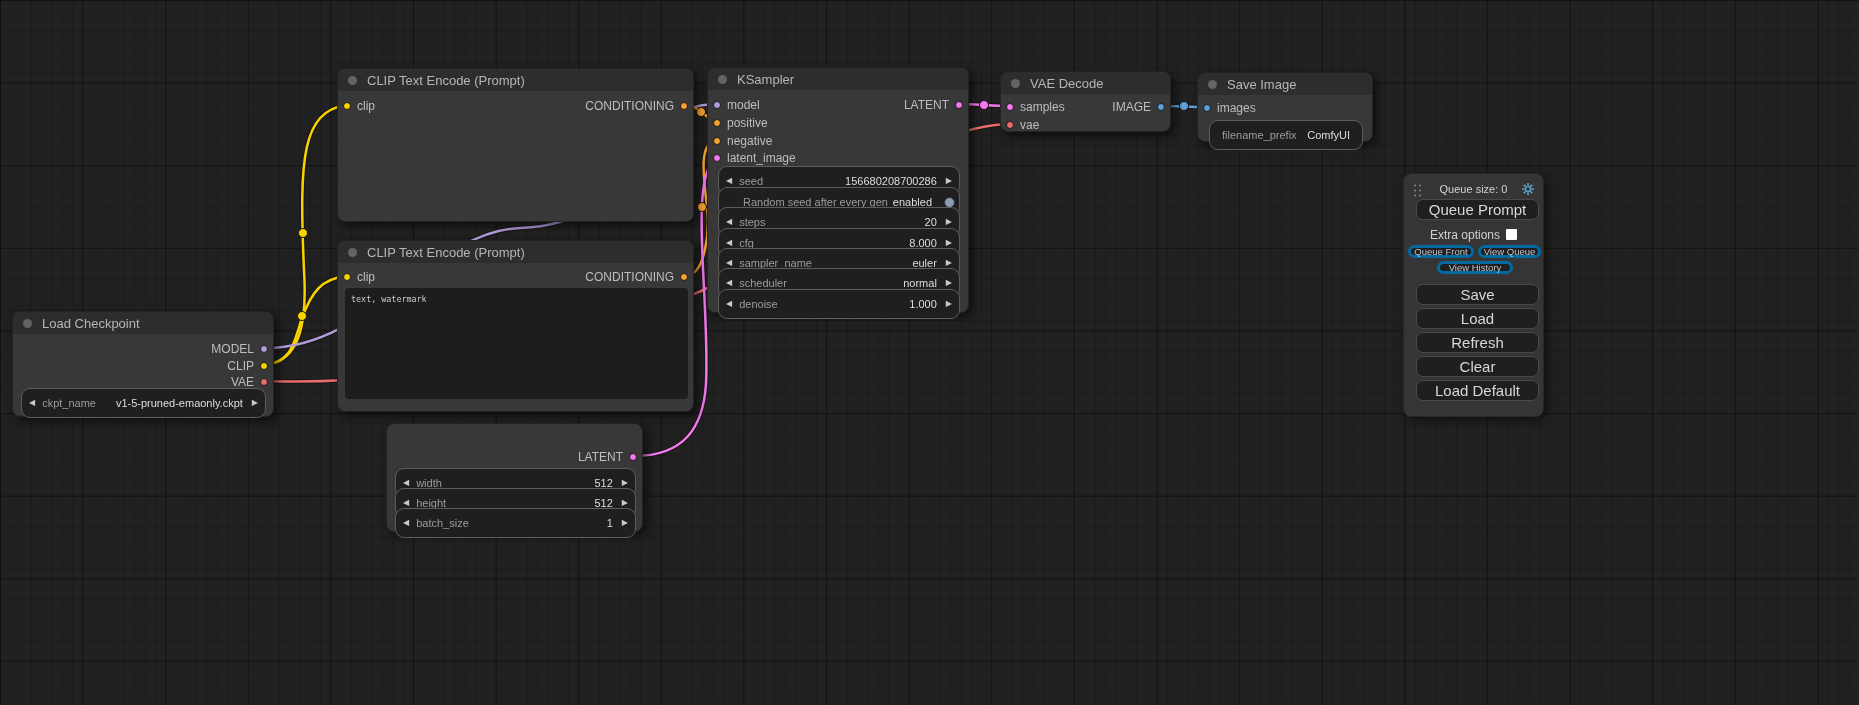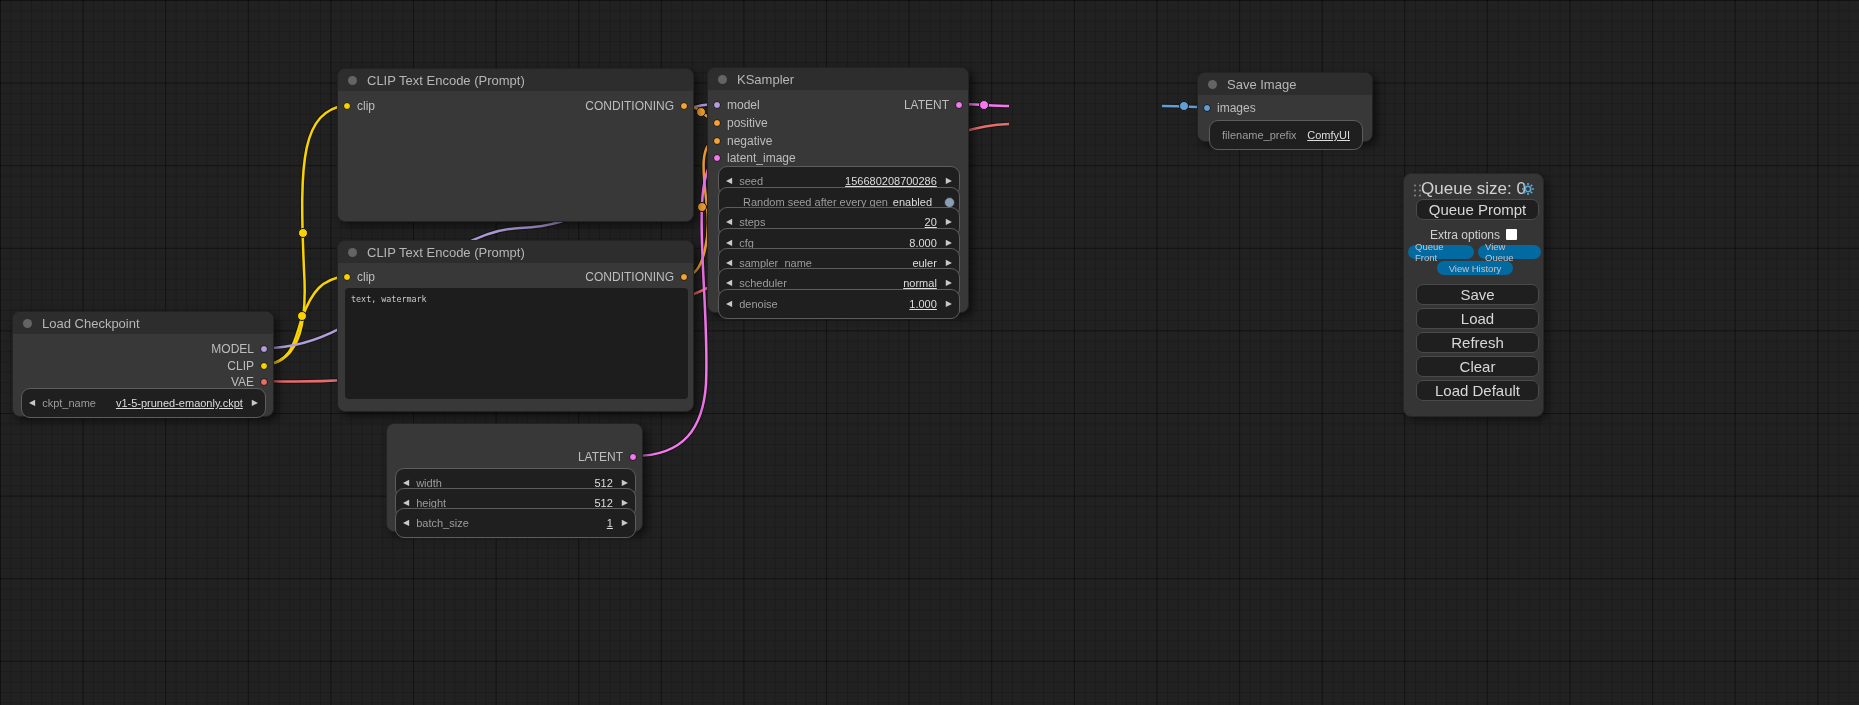--- a/index.html
+++ b/index.html
@@ -31,48 +31,48 @@
   .port.out{right:5px;}
   .pdot{width:8px;height:8px;border-radius:50%;border:1px solid #191919;box-sizing:border-box;flex:0 0 auto;}
   .port.in .pdot{margin-right:6px;}
   .port.out .pdot{margin-left:6px;}
   .widget{
     position:absolute;height:30px;background:#1f1f1f;border:1px solid #5d5d5d;border-radius:9px;
     display:flex;align-items:center;font-size:11px;box-sizing:border-box;white-space:nowrap;overflow:hidden;
   }
   .warr{color:#c9c9c9;font-size:8px;padding:0 7px;flex:0 0 auto;line-height:1;}
   .wlabel{color:#9c9c9c;flex:0 0 auto;}
-  .wval{color:#dedede;margin-left:auto;text-align:right;text-decoration:underline;}
+  .wval{color:#dedede;margin-left:auto;text-align:right;}
   .widget .wval{padding-right:2px;}
   .widget.noarrow .wlabel{padding-left:24px;}
   .widget.noarrow .wval{padding-right:8px;}
   .toggle-dot{width:11px;height:11px;border-radius:50%;background:#8b9cb6;border:1px solid #2a2a2a;
     box-sizing:border-box;margin:0 4px 0 4px;flex:0 0 auto;}
   .textbox{
     position:absolute;background:#1d1d1d;border-radius:4px;color:#c9c9c9;
     font-family:"DejaVu Sans Mono",monospace;font-size:8.4px;line-height:1.45;
     padding:5px 6px;white-space:pre-wrap;box-sizing:border-box;
   }
   
   #queue-panel{
     position:absolute;z-index:3;left:1403px;top:173px;width:141px;height:244px;
     background:#353535;border:1px solid #272727;border-radius:8px;
     box-shadow:3px 3px 9px rgba(0,0,0,.5);box-sizing:border-box;
   }
   .qheader{position:absolute;top:7px;left:0;right:0;height:16px;display:flex;align-items:center;}
-  .qsize{flex:1;text-align:center;color:#d2d2d2;font-size:17px;}
+  .qsize{flex:1;text-align:center;color:#d2d2d2;font-size:11px;}
   .qhandle{position:absolute;left:9px;top:2px;}
   .qgear{position:absolute;right:8px;top:1px;width:14px;height:14px;}
   .qbtn{
     position:absolute;left:12px;right:4px;height:21px;background:#1f1f1f;
     border:1px solid #4a4a4a;border-radius:7px;color:#d8d8d8;font-size:15px;
     display:flex;align-items:center;justify-content:center;box-sizing:border-box;
   }
   .qbtn-sm{
-    position:absolute;height:13px;background:#1f1f1f;border:7px solid #0369a1;border-radius:8px;
+    position:absolute;height:13px;background:#1f1f1f;border:3px solid #0369a1;border-radius:8px;
     color:#c4c4c4;font-size:9.5px;display:flex;align-items:center;justify-content:center;box-sizing:border-box;
   }
   .extra-row{position:absolute;top:54px;left:0;right:0;height:13px;display:flex;align-items:center;justify-content:center;}
   .extra-label{color:#d0d0d0;font-size:12px;margin-right:6px;}
   .checkbox{width:11px;height:11px;background:#ffffff;border-radius:1px;flex:0 0 auto;}
 </style>
 </head>
 <body>
 
 <div id="canvas">
@@ -251,20 +251,38 @@
       <span class="warr">▶</span>
     </div>
     <div class="widget" style="left:8px;top:84px;width:241px">
       <span class="warr">◀</span>
       <span class="wlabel">batch_size</span>
       <span class="wval">1</span>
       <span class="warr">▶</span>
     </div>
   </div>
 
+  <div class="node" style="left:1000px;top:71px;width:171px;height:61px">
+    <div class="ntitle">
+      <span class="tdot"></span>
+      <span>VAE Decode</span>
+    </div>
+    <div class="port in" style="top:28px">
+      <span class="pdot" style="background:#f678ee"></span>
+      <span>samples</span>
+    </div>
+    <div class="port in" style="top:46px">
+      <span class="pdot" style="background:#e86c6c"></span>
+      <span>vae</span>
+    </div>
+    <div class="port out" style="top:28px">
+      <span>IMAGE</span>
+      <span class="pdot" style="background:#5f9fd6"></span>
+    </div>
+  </div>
 
   <div class="node" style="left:1197px;top:72px;width:176px;height:70px">
     <div class="ntitle">
       <span class="tdot"></span>
       <span>Save Image</span>
     </div>
     <div class="port in" style="top:28px">
       <span class="pdot" style="background:#5f9fd6"></span>
       <span>images</span>
     </div>

